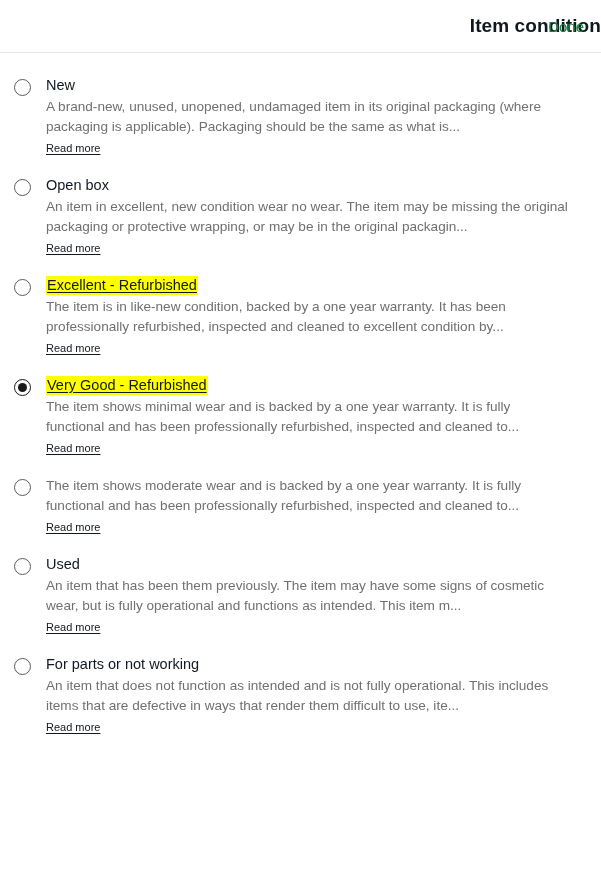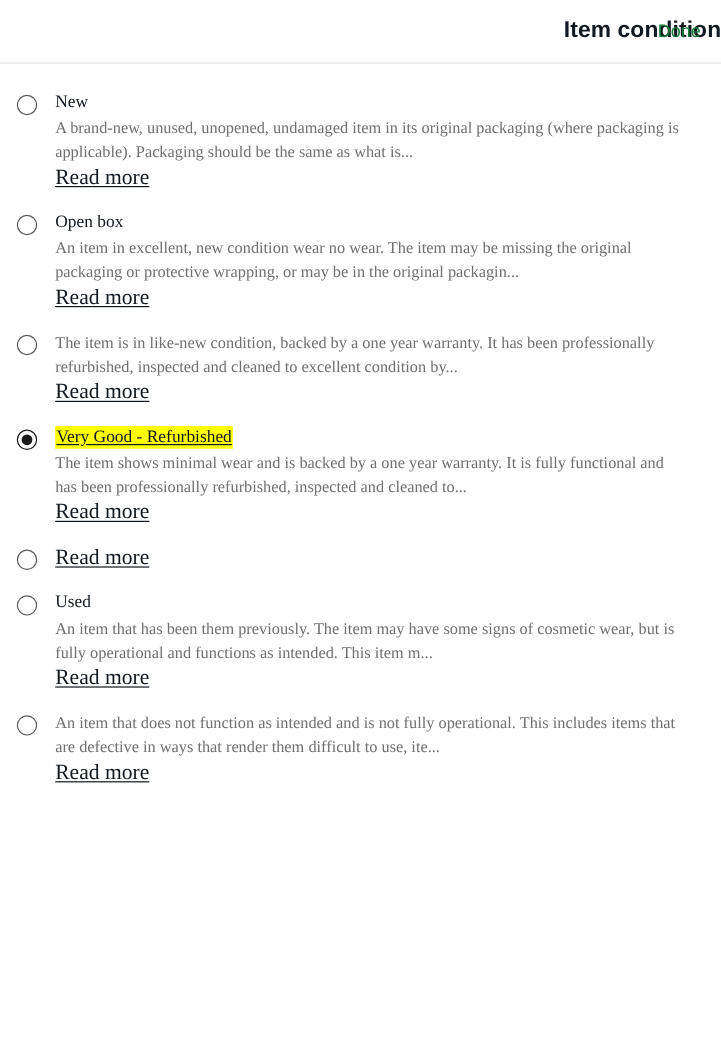--- a/index.html
+++ b/index.html
@@ -38,21 +38,20 @@
     transform: translateY(-50%);
     font-size: 15px;
     color: #15803d;
     cursor: pointer;
     font-weight: normal;
   }
 
   
   .options {
     padding: 16px 14px 0 14px;
-    font-family: Liberation Serif, serif;
   }
   .option {
     display: flex;
     align-items: flex-start;
     padding: 7px 0 11px 0;
   }
   .radio-wrap {
     flex: 0 0 auto;
     width: 32px;
     padding-top: 3px;
@@ -106,21 +105,21 @@
   }
   .option-desc {
     font-size: 13.6px;
     line-height: 19.5px;
     color: #707070;
     margin: 0 16px 2px 0;
     max-width: 540px;
   }
   .read-more {
     display: inline-block;
-    font-size: 18px;
+    font-size: 11px;
     line-height: 19px;
     color: #111820;
     text-decoration: underline;
     text-underline-offset: 2px;
     cursor: pointer;
   }
 </style>
 </head>
 <body>
 
@@ -139,39 +138,39 @@
     <div class="option">
       <div class="radio-wrap">
         <span class="radio"></span>
       </div>
       <div class="option-body"><div class="option-label">Open box</div><p class="option-desc">An item in excellent, new condition wear no wear. The item may be missing the original packaging or protective wrapping, or may be in the original packagin...</p><span class="read-more">Read more</span></div>
     </div>
     <div class="option">
       <div class="radio-wrap">
         <span class="radio"></span>
       </div>
-      <div class="option-body"><p class="option-desc">The item is in like-new condition, backed by a one year warranty. It has been professionally refurbished, inspected and cleaned to excellent condition by...</p><span class="read-more">Read more</span></div>
+      <div class="option-body"><div class="option-label hl">Excellent - Refurbished</div><p class="option-desc">The item is in like-new condition, backed by a one year warranty. It has been professionally refurbished, inspected and cleaned to excellent condition by...</p><span class="read-more">Read more</span></div>
     </div>
     <div class="option">
       <div class="radio-wrap">
         <span class="radio checked"></span>
       </div>
       <div class="option-body"><div class="option-label hl">Very Good - Refurbished</div><p class="option-desc">The item shows minimal wear and is backed by a one year warranty. It is fully functional and has been professionally refurbished, inspected and cleaned to...</p><span class="read-more">Read more</span></div>
     </div>
     <div class="option">
       <div class="radio-wrap">
         <span class="radio"></span>
       </div>
-      <div class="option-body"><span class="read-more">Read more</span></div>
+      <div class="option-body"><p class="option-desc">The item shows moderate wear and is backed by a one year warranty. It is fully functional and has been professionally refurbished, inspected and cleaned to...</p><span class="read-more">Read more</span></div>
     </div>
     <div class="option">
       <div class="radio-wrap">
         <span class="radio"></span>
       </div>
       <div class="option-body"><div class="option-label">Used</div><p class="option-desc">An item that has been them previously. The item may have some signs of cosmetic wear, but is fully operational and functions as intended. This item m...</p><span class="read-more">Read more</span></div>
     </div>
     <div class="option">
       <div class="radio-wrap">
         <span class="radio"></span>
       </div>
-      <div class="option-body"><p class="option-desc">An item that does not function as intended and is not fully operational. This includes items that are defective in ways that render them difficult to use, ite...</p><span class="read-more">Read more</span></div>
+      <div class="option-body"><div class="option-label">For parts or not working</div><p class="option-desc">An item that does not function as intended and is not fully operational. This includes items that are defective in ways that render them difficult to use, ite...</p><span class="read-more">Read more</span></div>
     </div>
   </div>
 
 </body></html>

